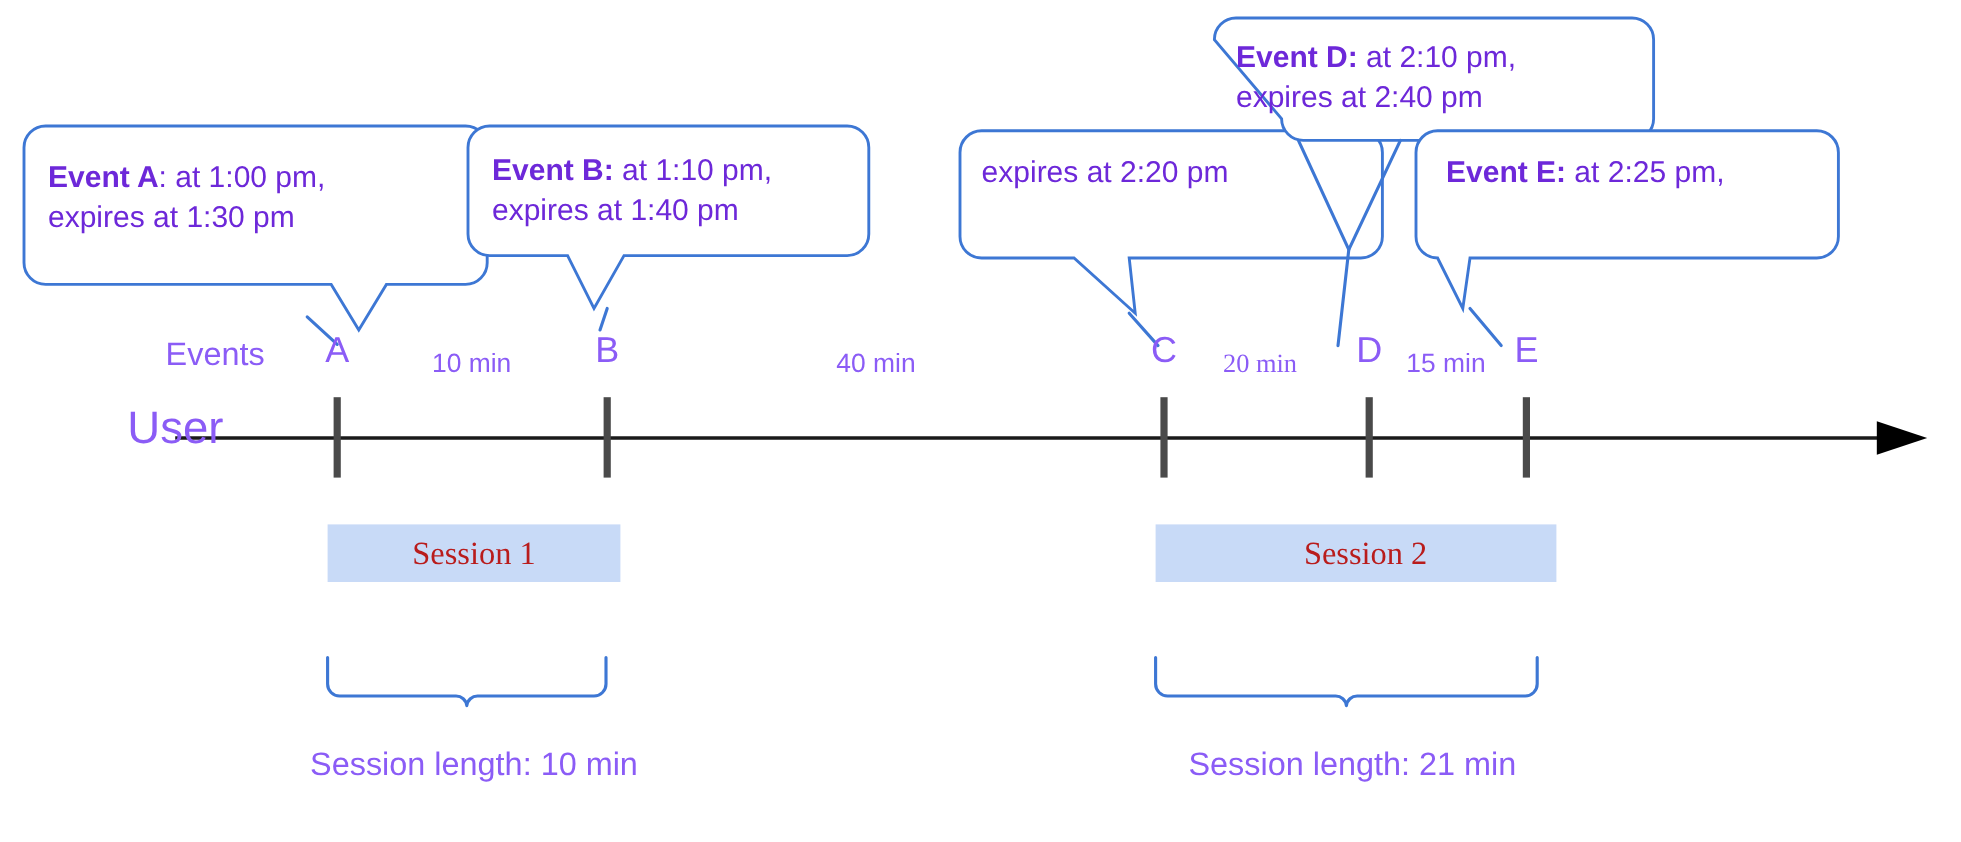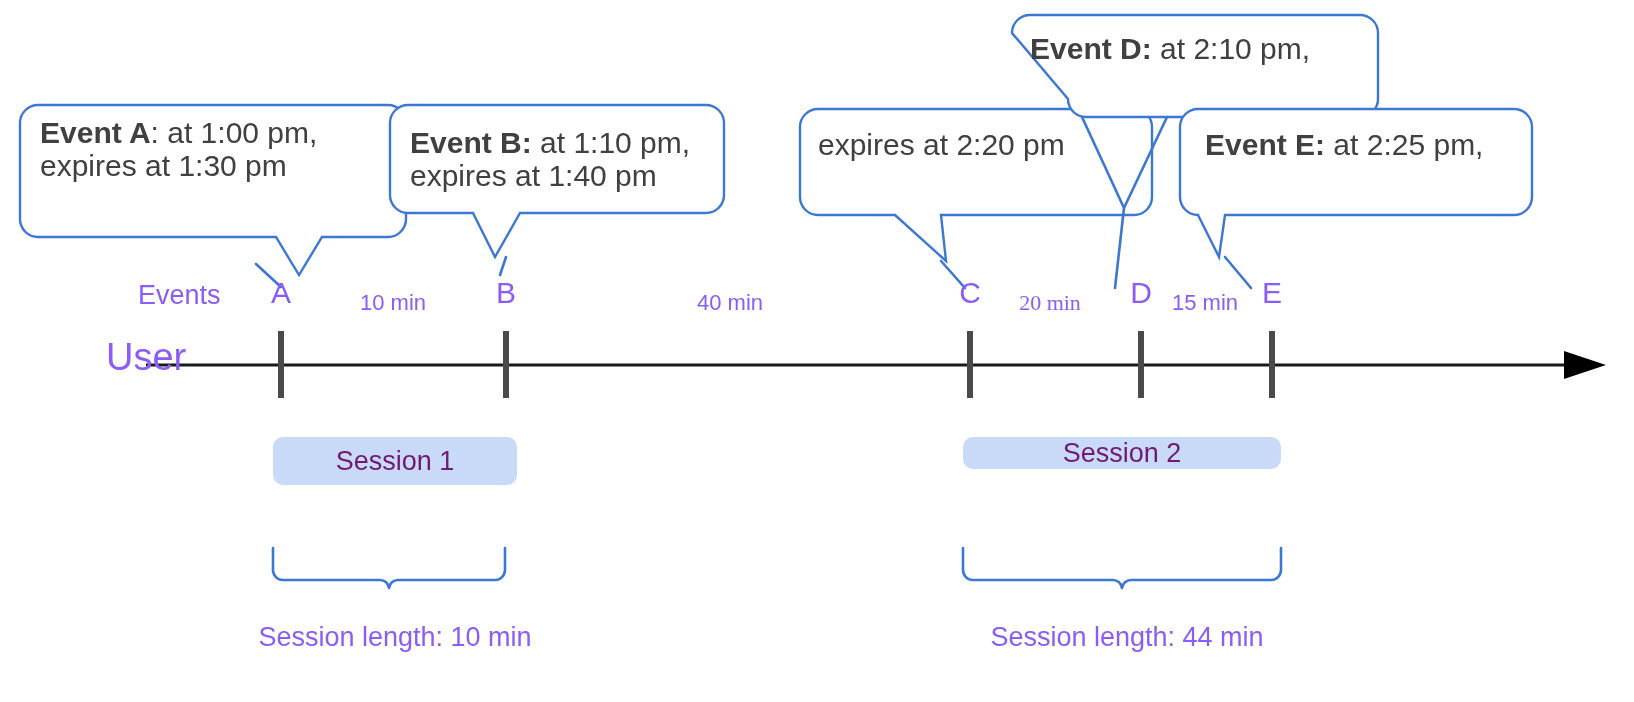--- a/index.html
+++ b/index.html
@@ -29,23 +29,23 @@
     overflow: visible;
   }
   .callout-box {
     fill: #ffffff;
     stroke: #3d77d4;
     stroke-width: 2.4;
   }
   .callout-text {
     position: absolute;
     font-family: "Liberation Sans", sans-serif;
-    font-size: 30px;
+    font-size: 25px;
     line-height: 33px;
-    color: #404040;
+    color: #6d28d9;
     white-space: nowrap;
   }
   .callout-text b {
     font-weight: bold;
   }
   .axis-line {
     stroke: #1a1a1a;
     stroke-width: 3;
   }
   .tick {
@@ -81,24 +81,23 @@
   .lbl-gap {
     font-size: 22px;
     text-align: center;
   }
   .session-box {
     position: absolute;
     background: #c8daf7;
     display: flex;
     align-items: center;
     justify-content: center;
-    font-family: Liberation Sans, sans-serif;
+    font-family: Liberation Serif, serif;
     font-size: 27px;
-    color: #701a75;
-    border-radius: 10px;
+    color: #b91c1c;
   }
   .lbl-sesslen {
     font-size: 27px;
     text-align: center;
   }
 </style>
 </head>
 <body>
 
 <div id="stage">
@@ -144,36 +143,37 @@
     <line class="tick" x1="506" y1="331" x2="506" y2="398"></line>
     <line class="tick" x1="970" y1="331" x2="970" y2="398"></line>
     <line class="tick" x1="1141" y1="331" x2="1141" y2="398"></line>
     <line class="tick" x1="1272" y1="331" x2="1272" y2="398"></line>
 
     <path class="brace" d="M273,548 v22 a10,10 0 0 0 10,10 h97 a9,9 0 0 1 9,8 a9,9 0 0 1 9,-8 h97 a10,10 0 0 0 10,-10 v-22"></path>
 
     <path class="brace" d="M963,548 v22 a10,10 0 0 0 10,10 h140 a9,9 0 0 1 9,8 a9,9 0 0 1 9,-8 h140 a10,10 0 0 0 10,-10 v-22"></path>
   </svg>
 
-  <div class="callout-text" style="left:40px; top:116px;">
+  <div class="callout-text" style="left:40px; top:132px;">
     <div><b>Event A</b><span>: at 1:00 pm,</span></div>
     <div>expires at 1:30 pm</div>
   </div>
 
   <div class="callout-text" style="left:410px; top:126px;">
     <div><b>Event B:</b><span> at 1:10 pm,</span></div>
     <div>expires at 1:40 pm</div>
   </div>
 
   <div class="callout-text" style="left:818px; top:128px;">
     <div>expires at 2:20 pm</div>
   </div>
 
   <div class="callout-text" style="left:1030px; top:32px;">
     <div><b>Event D:</b><span> at 2:10 pm,</span></div>
+    <div>expires at 2:40 pm</div>
   </div>
 
   <div class="callout-text" style="left:1205px; top:128px;">
     <div><b>Event E:</b><span> at 2:25 pm,</span></div>
   </div>
 
   <div class="lbl lbl-user" style="left:62px; top:336px;margin-left:44px;">User</div>
   <div class="lbl lbl-events" style="left:138px; top:280px;">Events</div>
 
   <div class="lbl lbl-evt" style="left:261px; top:276px; width:40px;">A</div>
@@ -181,18 +181,18 @@
   <div class="lbl lbl-evt" style="left:950px; top:276px; width:40px;">C</div>
   <div class="lbl lbl-evt" style="left:1121px; top:276px; width:40px;">D</div>
   <div class="lbl lbl-evt" style="left:1252px; top:276px; width:40px;">E</div>
 
   <div class="lbl lbl-gap" style="left:333px; top:290px; width:120px;">10 min</div>
   <div class="lbl lbl-gap" style="left:670px; top:290px; width:120px;">40 min</div>
   <div class="lbl lbl-gap" style="left:1000px; top:290px; width:100px;font-family:Liberation Serif, serif;">20 min</div>
   <div class="lbl lbl-gap" style="left:1155px; top:290px; width:100px;">15 min</div>
 
   <div class="session-box" style="left:273px; top:437px; width:244px; height:48px;">Session 1</div>
-  <div class="session-box" style="left:963px; top:437px; width:318px; height:32px;">Session 2</div>
+  <div class="session-box" style="left:963px; top:437px; width:318px; height:48px;padding-left:16px;">Session 2</div>
 
   <div class="lbl lbl-sesslen" style="left:255px; top:622px; width:280px;">Session length: 10 min</div>
-  <div class="lbl lbl-sesslen" style="left:982px; top:622px; width:290px;">Session length: 44 min</div>
+  <div class="lbl lbl-sesslen" style="left:982px; top:622px; width:290px;">Session length: 21 min</div>
 
 </div>
 
 </body></html>

